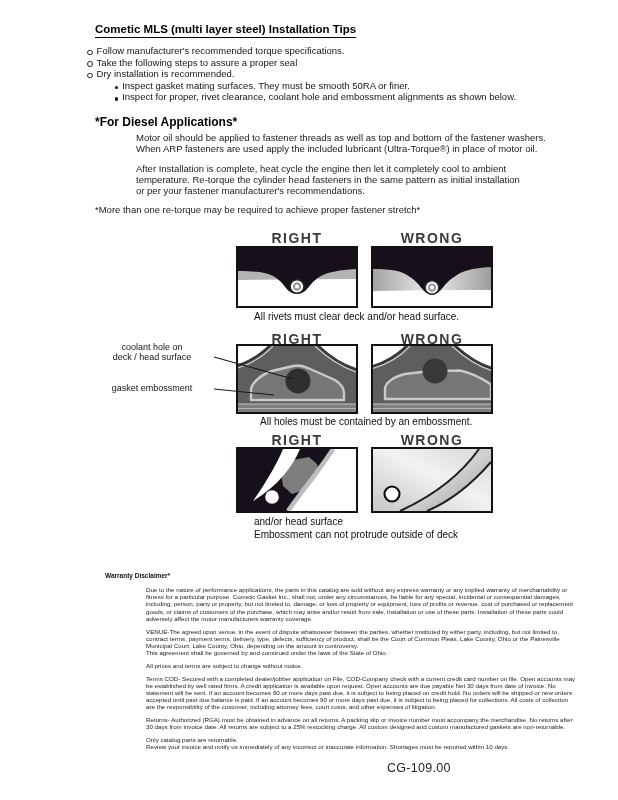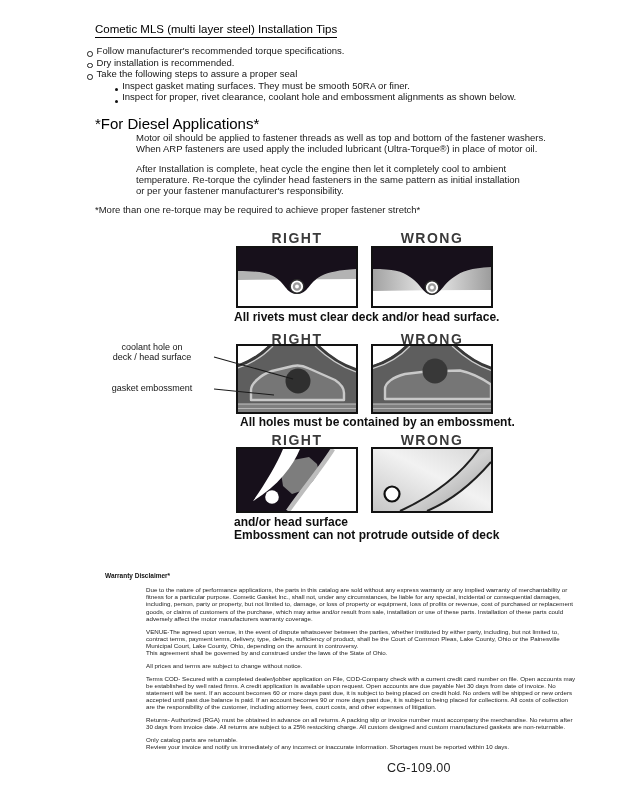--- a/index.html
+++ b/index.html
@@ -1,41 +1,41 @@
 <!DOCTYPE html>
 <html><head>
 <meta charset="utf-8">
 <style>
   html,body{margin:0;padding:0;background:#ffffff;}
   .page{position:relative;width:618px;height:800px;background:#ffffff;overflow:hidden;
         font-family:"Liberation Sans","DejaVu Sans",sans-serif;color:#1c1c1c;}
   .abs{position:absolute;}
 
-  .title{left:95px;top:23px;font-size:11.5px;font-weight:normal;color:#000;
+  .title{left:95px;top:23px;font-size:11.5px;font-weight:bold;color:#000;
          border-bottom:1.6px solid #000;padding-bottom:2px;white-space:nowrap;}
 
   .bullets{left:87px;top:45px;font-size:9.5px;line-height:11.6px;color:#151515;white-space:nowrap;}
-  .b-row{display:flex;align-items:flex-end;}
+  .b-row{display:flex;align-items:center;}
   .ring{width:3.6px;height:3.6px;border:1px solid #222;border-radius:50%;margin:3.2px 4px 0 0;flex:none;}
   .sub{margin-left:27px;}
   .dot{width:3.2px;height:3.2px;background:#111;border-radius:50%;margin:3.8px 4px 0 1px;flex:none;}
 
-  .diesel-h{left:95px;top:115px;font-size:15px;font-weight:normal;color:#000;white-space:nowrap;}
+  .diesel-h{left:95px;top:115px;font-size:12px;font-weight:bold;color:#000;white-space:nowrap;}
   .body-lines{font-size:9.5px;line-height:10.8px;color:#1a1a1a;white-space:nowrap;}
   .p1{left:95px;top:133px;} .p2{left:95px;top:164px;} .p3{left:95px;top:205px;}
 
   .fig{left:0;width:618px;}
   #fig1{top:229px;height:100px;} #fig2{top:331px;height:96px;} #fig3{top:429px;height:118px;}
   .fig-label{position:absolute;width:122px;text-align:center;font-size:14px;font-weight:bold;
              letter-spacing:1.5px;color:#3a3a3a;white-space:nowrap;}
   .lab-l{left:236px;} .lab-r{left:371px;}
   .panel{position:absolute;width:122px;border:2px solid #121212;box-sizing:border-box;background:#fff;}
   .panel svg{display:block;width:100%;height:100%;}
   .pan-l{left:236px;} .pan-r{left:371px;}
-  .caption{position:absolute;font-size:12px;font-weight:700;color:#0f0f0f;white-space:nowrap;line-height:12.5px;}
+  .caption{position:absolute;font-size:10px;font-weight:400;color:#0f0f0f;white-space:nowrap;line-height:12.5px;margin-left:20px;}
 
   .callout{position:absolute;width:120px;left:92px;text-align:center;font-size:9px;line-height:10.4px;
            color:#141414;white-space:nowrap;}
   .leader{position:absolute;left:0;top:0;pointer-events:none;}
 
   .warranty{left:105px;top:572px;width:430px;font-size:6.2px;line-height:7.15px;color:#232323;}
   .w-h{font-weight:bold;font-size:6.5px;margin-bottom:7px;color:#111;}
   .wpara{margin-bottom:5.6px;}
   .wline{white-space:nowrap;padding-left:41px;}
 
@@ -48,45 +48,45 @@
 
   <div class="abs title">Cometic MLS (multi layer steel) Installation Tips</div>
 
   <div class="abs bullets">
     <div class="b-row">
       <span class="ring"></span>
       <span>Follow manufacturer's recommended torque specifications.</span>
     </div>
     <div class="b-row">
       <span class="ring"></span>
-      <span>Dry installation is recommended.</span>
+      <span>Take the following steps to assure a proper seal</span>
     </div>
     <div class="b-row">
       <span class="ring"></span>
-      <span>Take the following steps to assure a proper seal</span>
+      <span>Dry installation is recommended.</span>
     </div>
     <div class="b-row sub">
       <span class="dot"></span>
       <span>Inspect gasket mating surfaces.  They must be smooth 50RA or finer.</span>
     </div>
     <div class="b-row sub">
       <span class="dot"></span>
       <span>Inspect for proper, rivet clearance, coolant hole and embossment alignments as shown below.</span>
     </div>
   </div>
 
   <div class="abs diesel-h">*For Diesel Applications*</div>
   <div class="abs body-lines p1">
     <div class="wline">Motor oil should be applied to fastener threads as well as top and bottom of the fastener washers.</div>
     <div class="wline">When ARP fasteners are used apply the included lubricant (Ultra-Torque®) in place of motor oil.</div>
   </div>
   <div class="abs body-lines p2">
     <div class="wline">After Installation is complete, heat cycle the engine then let it completely cool to ambient</div>
     <div class="wline">temperature. Re-torque the cylinder head fasteners in the same pattern as initial installation</div>
-    <div class="wline">or per your fastener manufacturer's responsibility.</div>
+    <div class="wline">or per your fastener manufacturer's recommendations.</div>
   </div>
   <div class="abs body-lines p3">*More than one re-torque may be required to achieve proper fastener stretch*</div>
 
   <div class="abs fig" id="fig1">
     <div class="fig-label lab-l" style="top:1px">RIGHT</div>
     <div class="fig-label lab-r" style="top:1px">WRONG</div>
 
     <div class="panel pan-l" style="top:17px;height:62px">
       <svg viewBox="0 0 118 58" preserveAspectRatio="none">
         <rect width="118" height="58" fill="#ffffff"></rect>

